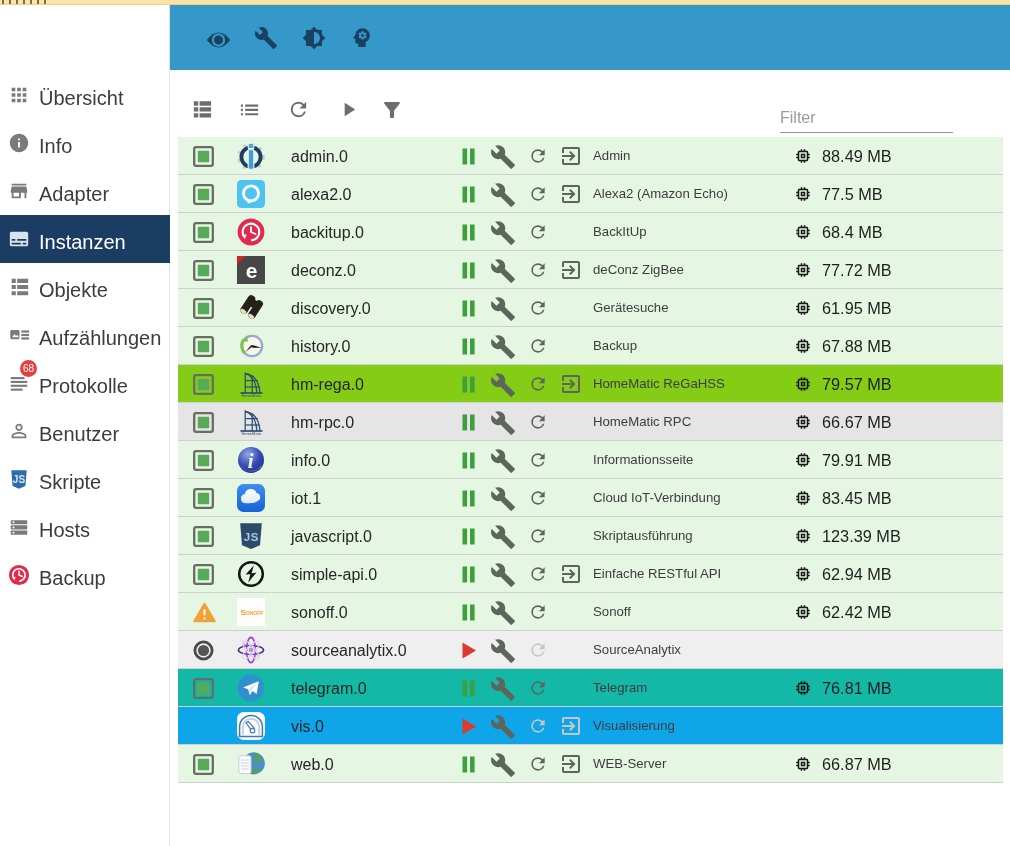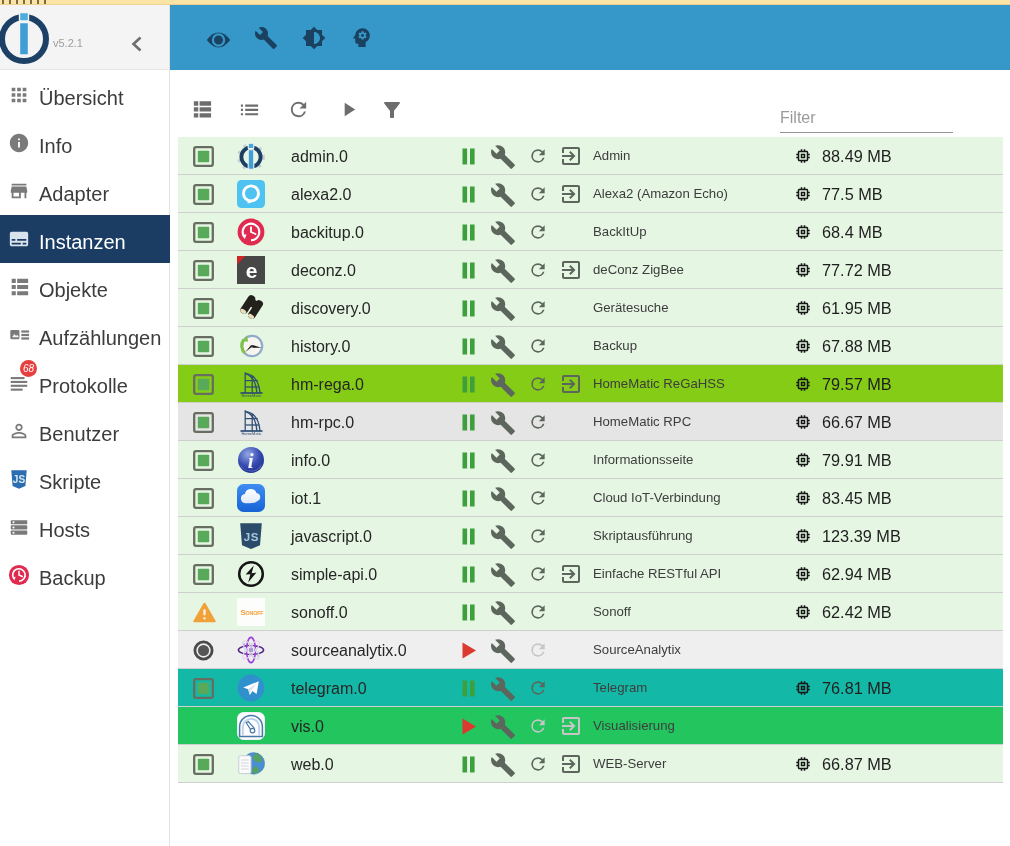--- a/index.html
+++ b/index.html
@@ -9,21 +9,21 @@
 .sidebar { position:absolute; left:0; top:5px; width:170px; height:841px; background:#fff; border-right:1px solid #e2e2e2; }
 .sb-head { position:absolute; left:0; top:0; width:169px; height:65px; background:#f4f4f4; border-bottom:1px solid #e6e6e6; }
 .ver { position:absolute; left:53px; top:32px; font-size:11px; color:#9e9e9e; }
 .menu { position:absolute; left:0; top:66px; width:169px; }
 .mitem { position:relative; height:48px; }
 .mitem.sel { background:#1b3c63; width:170px; }
 .micon { position:absolute; left:8px; top:12.5px; width:22px; height:22px; }
 .mlabel { position:absolute; left:39px; top:15.5px; font-size:20px; color:#3c3c3c; }
 .sel .mlabel { color:#fff; }
 .badge { position:absolute; left:12px; top:-12px; min-width:17px; height:17px; border-radius:9px;
-  background:#e73e3e; color:#fff; font-size:10px; text-align:center; line-height:17px; padding:0 2px;font-style:italic; }
+  background:#e73e3e; color:#fff; font-size:10px; text-align:center; line-height:17px; padding:0 2px; }
 .appbar { position:absolute; left:170px; top:5px; width:840px; height:65px; background:#3697c9;
   box-shadow:0 2px 3px rgba(0,0,0,0.18); }
 .abicon { position:absolute; top:20px; }
 .toolbar { position:absolute; left:170px; top:70px; width:840px; height:67px; background:#fff; }
 .tbicon { position:absolute; top:28px; }
 .filter { position:absolute; left:610px; top:36px; width:173px; height:27px; border-bottom:1px solid #949494;
   font-size:16px; color:#9a9a9a; line-height:24px; }
 .table { position:absolute; left:178px; top:0; width:825px; height:846px; }
 .row { position:absolute; left:0; width:825px; height:38px; border-bottom:1px solid #cfcfcf; }
 .cell { position:absolute; }
@@ -529,21 +529,21 @@
         </svg></div>
       <div class="cell" style="left:350px;top:8.5px"><svg width="20" height="20" viewBox="0 0 24 24" style="">
           <path fill="#5c665c" d="M17.65 6.35A7.95 7.95 0 0 0 12 4a8 8 0 1 0 7.73 10h-2.08A6 6 0 1 1 12 6c1.66 0 3.14.69 4.22 1.78L13 11h7V4l-2.35 2.35z"></path>
         </svg></div>
       <div class="title">Telegram</div>
       <div class="cell" style="left:616px;top:10px"><svg width="18" height="18" viewBox="0 0 24 24" style="">
           <path fill="#161616" d="M15 9H9v6h6V9zm-2 4h-2v-2h2v2zm8-2V9h-2V7c0-1.1-.9-2-2-2h-2V3h-2v2h-2V3H9v2H7c-1.1 0-2 .9-2 2v2H3v2h2v2H3v2h2v2c0 1.1.9 2 2 2h2v2h2v-2h2v2h2v-2h2c1.1 0 2-.9 2-2v-2h2v-2h-2v-2h2zm-4 6H7V7h10v10z"></path>
         </svg></div>
       <div class="mem">76.81 MB</div>
     </div>
-<div class="row" style="top:707px;background:#22c55e">
+<div class="row" style="top:707px;background:#0ea5e9">
       <div class="cell" style="left:59px;top:5px"><svg width="28" height="28" viewBox="0 0 28 28">
           <rect x="0.5" y="0.5" width="27" height="27" rx="6" fill="#fcfcfe" stroke="#eef1f6" stroke-width="1"></rect>
           <path d="M2.6 24.4 L2.6 14.8 A11.4 11.4 0 0 1 25.4 14.8 L25.4 24.4 Z" fill="none" stroke="#4878a8" stroke-width="1.5"></path>
           <path d="M5.8 23.6 L5.8 15 A8.2 8.2 0 0 1 22.2 15 L22.2 23.6" fill="none" stroke="#b7d2ea" stroke-width="1.8"></path>
           <g stroke="#4878a8" stroke-width="1.2" fill="#fff">
             <path d="M13.6 17.4 L9.2 10.8 L11.3 9.6 L17.2 16.2 Z"></path>
             <circle cx="15.5" cy="18.6" r="2.3"></circle>
           </g>
         </svg></div>
       <div class="name">vis.0</div>
@@ -595,33 +595,20 @@
           <path fill="#5c665c" d="M10.09 15.59L11.5 17l5-5-5-5-1.41 1.41L12.67 11H3v2h9.67l-2.58 2.59zM19 3H5c-1.11 0-2 .9-2 2v4h2V5h14v14H5v-4H3v4c0 1.1.89 2 2 2h14c1.1 0 2-.9 2-2V5c0-1.1-.9-2-2-2z"></path>
         </svg></div>
       <div class="title">WEB-Server</div>
       <div class="cell" style="left:616px;top:10px"><svg width="18" height="18" viewBox="0 0 24 24" style="">
           <path fill="#161616" d="M15 9H9v6h6V9zm-2 4h-2v-2h2v2zm8-2V9h-2V7c0-1.1-.9-2-2-2h-2V3h-2v2h-2V3H9v2H7c-1.1 0-2 .9-2 2v2H3v2h2v2H3v2h2v2c0 1.1.9 2 2 2h2v2h2v-2h2v2h2v-2h2c1.1 0 2-.9 2-2v-2h2v-2h-2v-2h2zm-4 6H7V7h10v10z"></path>
         </svg></div>
       <div class="mem">66.87 MB</div>
     </div>
 </div>
 <div class="sidebar">
-  <div class="sb-head">
-      <svg width="50" height="62" viewBox="0 0 50 62" style="position:absolute;left:0px;top:-2px">
-        <circle cx="24" cy="36" r="22" fill="none" stroke="#1d4066" stroke-width="6"></circle>
-        <g stroke="#f4f4f4" stroke-width="1.4">
-          <rect x="19.5" y="9.5" width="9" height="8.5" rx="1" fill="#4fadde"></rect>
-          <rect x="19.5" y="19.5" width="9" height="32.5" rx="1" fill="#3f9ed6"></rect>
-        </g>
-      </svg>
-      <div class="ver">v5.2.1</div>
-      <svg width="14" height="16" viewBox="0 0 14 16" style="position:absolute;left:130px;top:31px">
-        <path d="M10.5 1.5 L3.5 8 L10.5 14.5" fill="none" stroke="#6f6f6f" stroke-width="2.6"></path>
-      </svg>
-    </div>
   <div class="menu">
 <div class="mitem">
         <div class="micon"><svg width="22" height="22" viewBox="0 0 24 24">
             <path fill="#7a7a7a" d="M4 8h4V4H4v4zm6 12h4v-4h-4v4zm-6 0h4v-4H4v4zm0-6h4v-4H4v4zm6 0h4v-4h-4v4zm6-10v4h4V4h-4zm-6 4h4V4h-4v4zm6 6h4v-4h-4v4zm0 6h4v-4h-4v4z"></path>
           </svg></div>
         <div class="mlabel">Übersicht</div>
       </div>
 <div class="mitem">
         <div class="micon"><svg width="22" height="22" viewBox="0 0 24 24">
             <path fill="#7a7a7a" d="M12 2C6.48 2 2 6.48 2 12s4.48 10 10 10 10-4.48 10-10S17.52 2 12 2zm1 15h-2v-6h2v6zm0-8h-2V7h2v2z"></path>

